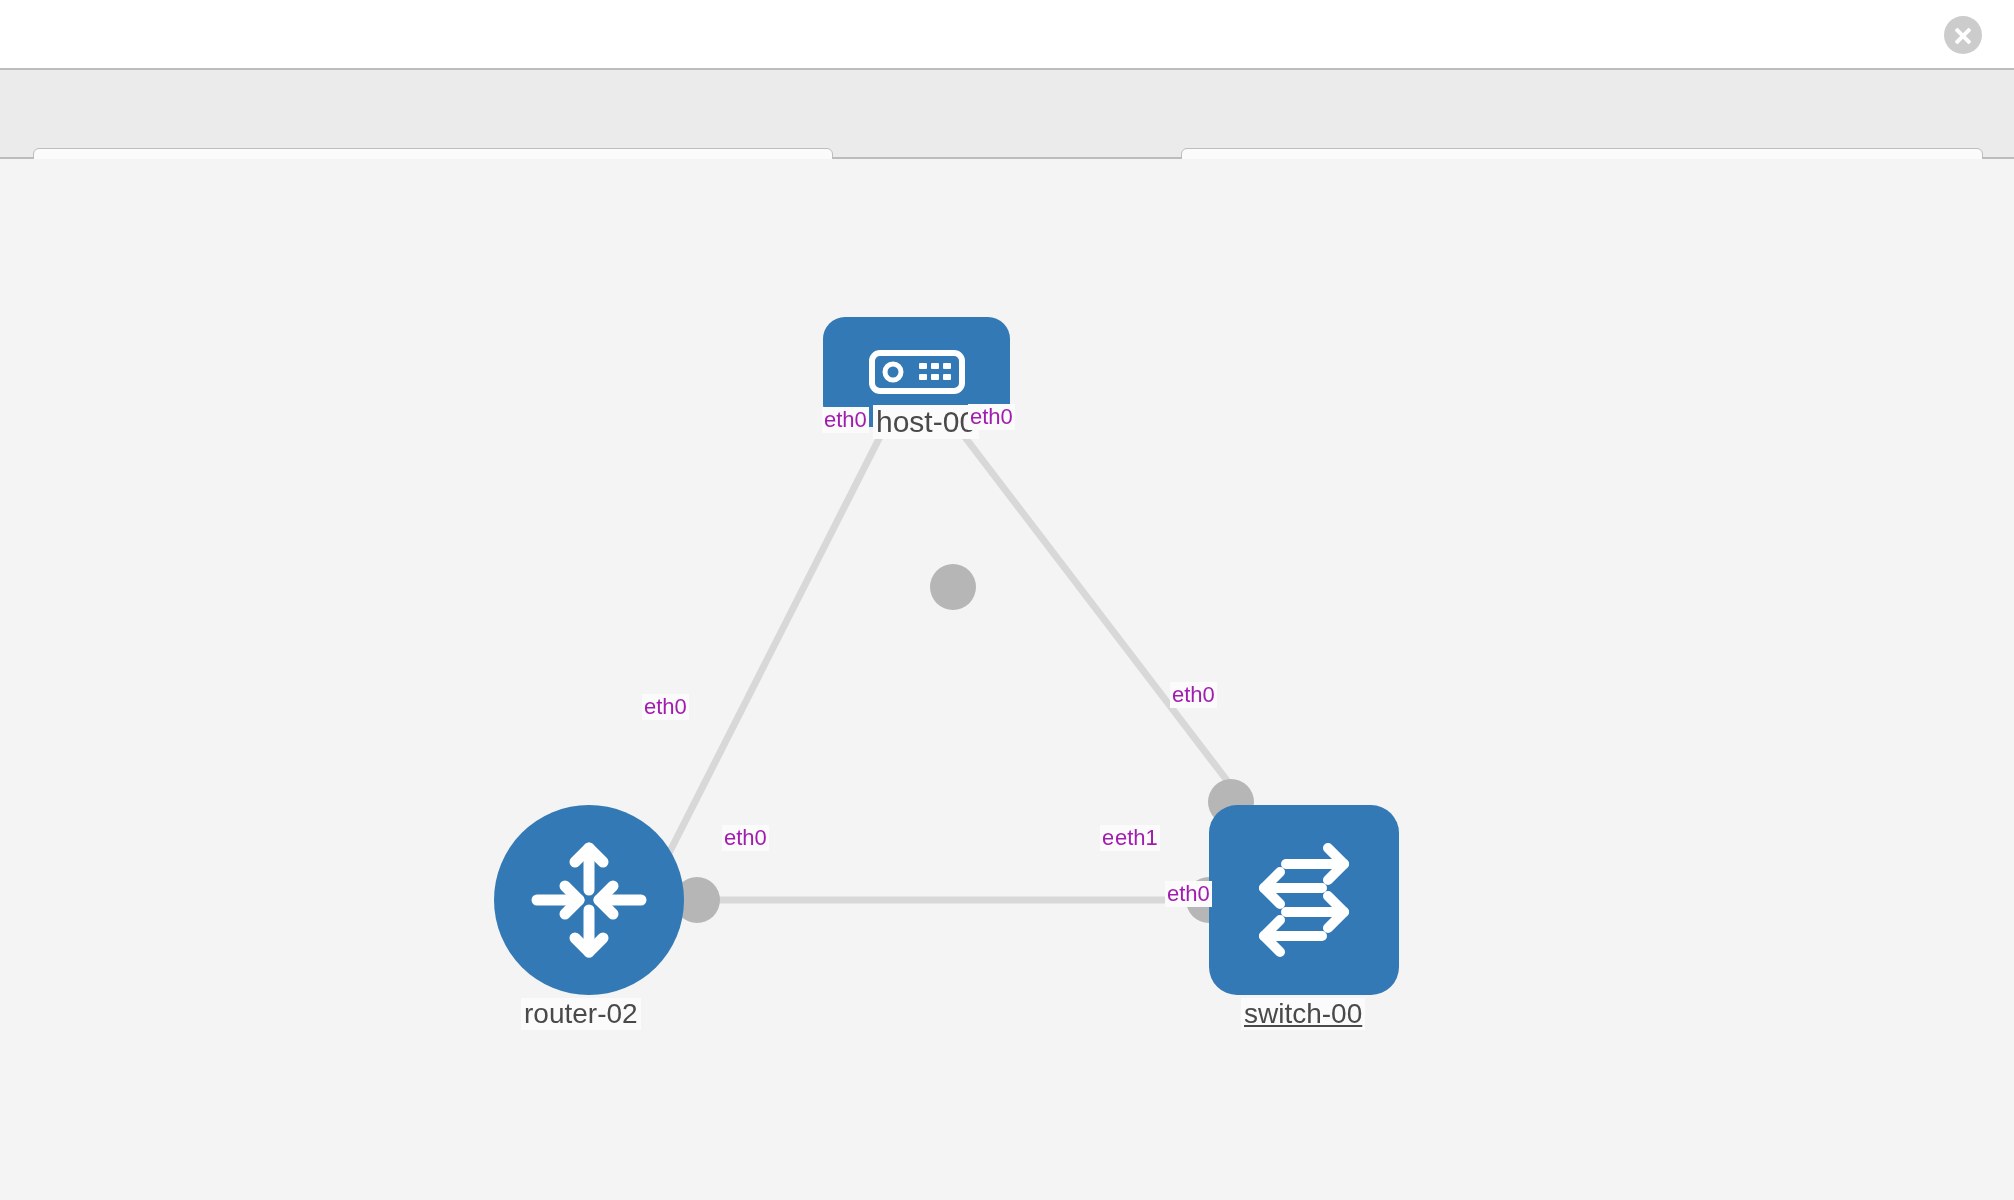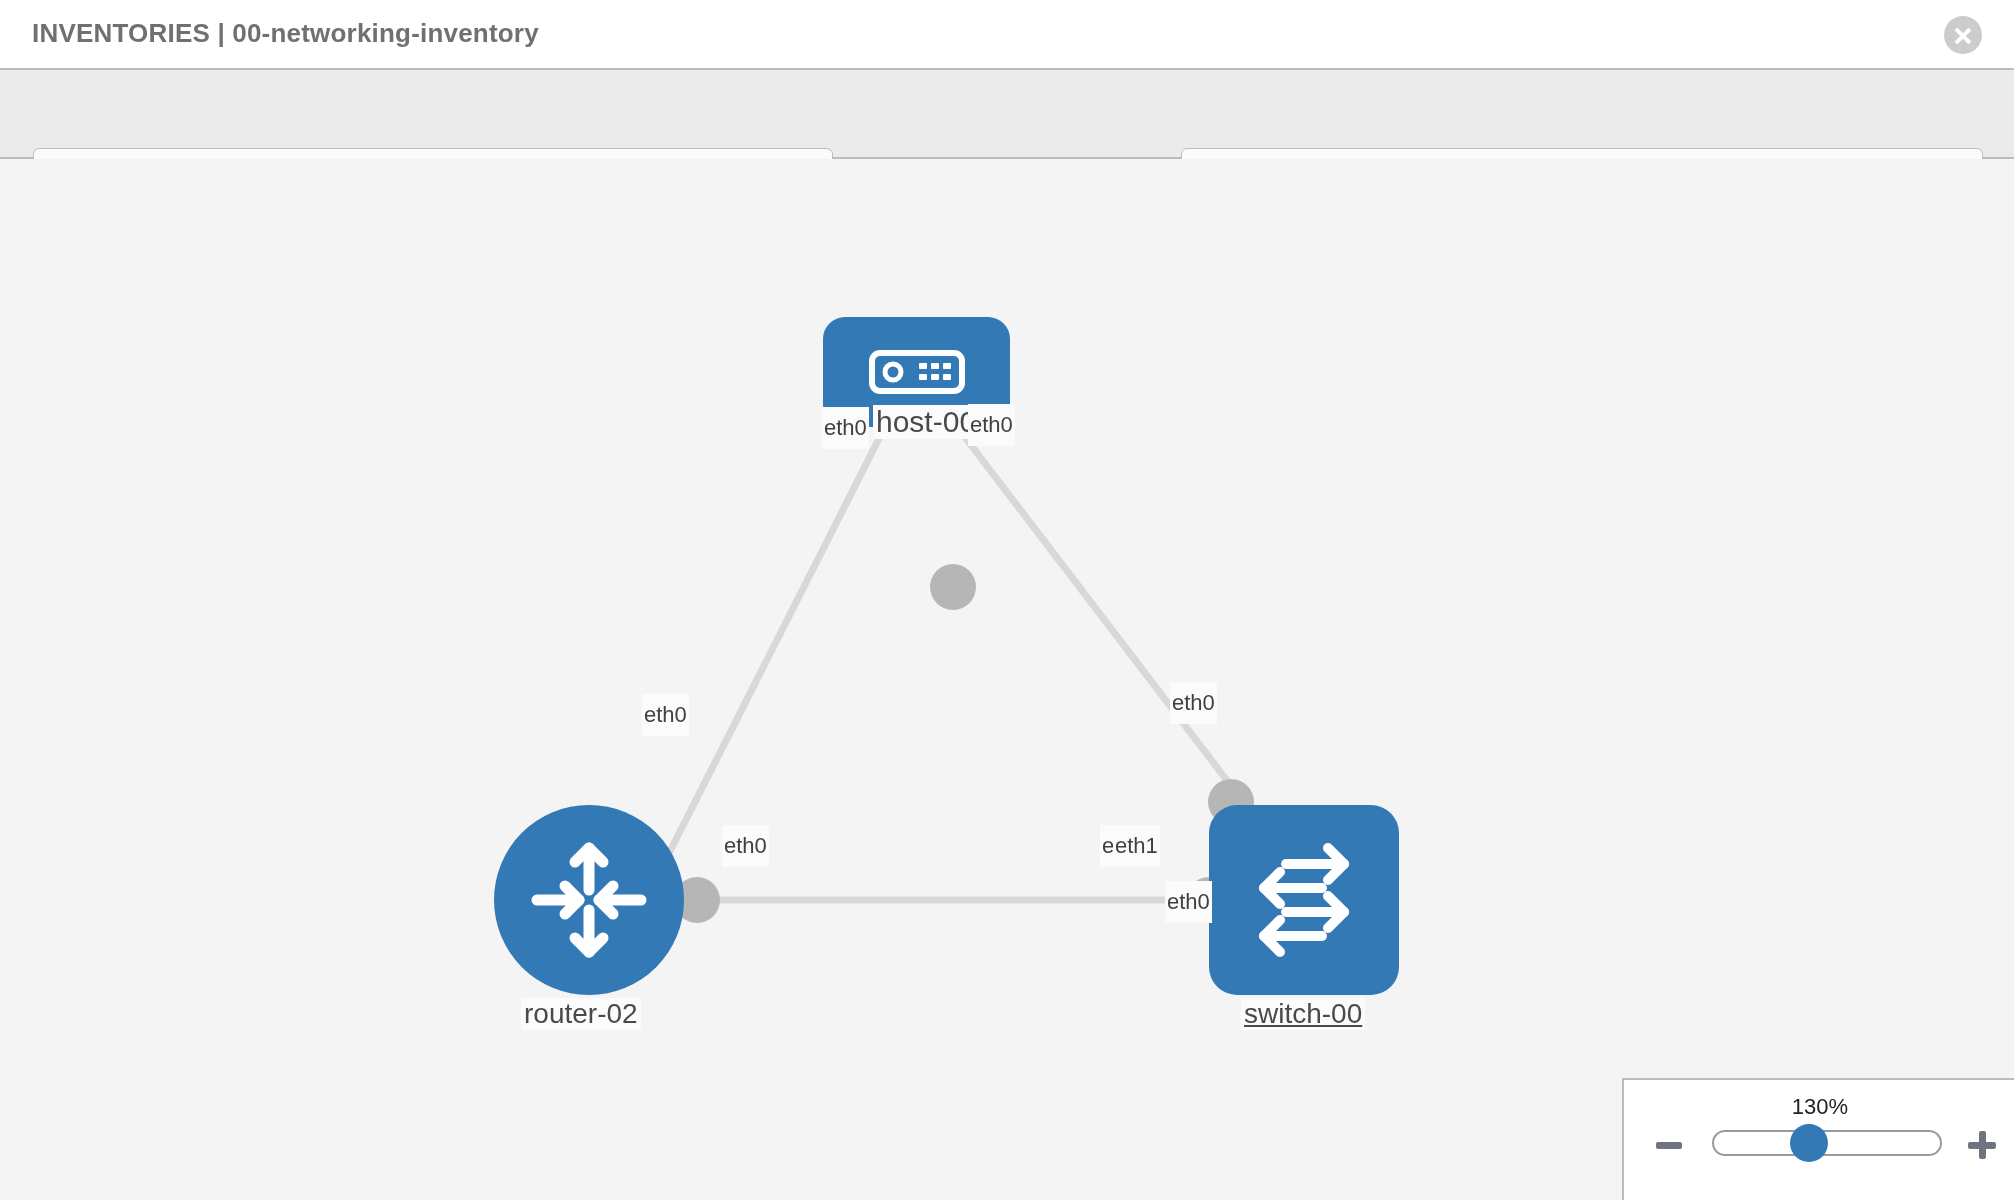--- a/index.html
+++ b/index.html
@@ -128,24 +128,24 @@
   .port {
     position: absolute;
     width: 46px; height: 46px; border-radius: 50%;
     background: #b6b6b6;
     cursor: pointer;
   }
 
   
   .if-label {
     position: absolute;
-    font-size: 22px; color: #404040;
+    font-size: 22px; color: #a21caf;
     background: #fbfbfb;
     white-space: nowrap;
-    padding: 8px 2px;
+    padding: 0 2px;
   }
 
   
   .zoom-panel {
     position: absolute; left: 1622px; top: 1078px;
     width: 392px; height: 122px;
     background: #ffffff;
     border-top: 2px solid #bcbcbc;
     border-left: 2px solid #bcbcbc;
   }
@@ -179,21 +179,20 @@
     background: #3279b5;
     cursor: pointer;
   }
 </style>
 </head>
 <body>
 
 <div id="app">
 
   <div class="header">
-    <div class="header-title">INVENTORIES | 00-networking-inventory</div>
     <div class="close-btn"></div>
   </div>
 
   <div class="toolbar">
 
     <div class="select-box" id="actions-select">
       <span class="sel-label">ACTIONS</span>
       <span class="caret"></span>
     </div>
 
@@ -306,21 +305,14 @@
 
     <div class="if-label" style="left:1170px; top:523px;">eth0</div>
 
     <div class="if-label" style="left:722px; top:666px;">eth0</div>
 
     <div class="if-label" style="left:1100px; top:666px;">eth</div>
 
     <div class="if-label" style="left:1113px; top:666px;">eth1</div>
   </div>
 
-  <div class="zoom-panel">
-    <div class="zoom-value">130%</div>
-    <div class="zoom-minus"></div>
-    <div class="zoom-track"></div>
-    <div class="zoom-thumb"></div>
-    <div class="zoom-plus"></div>
-  </div>
 
 </div>
 
 </body></html>

